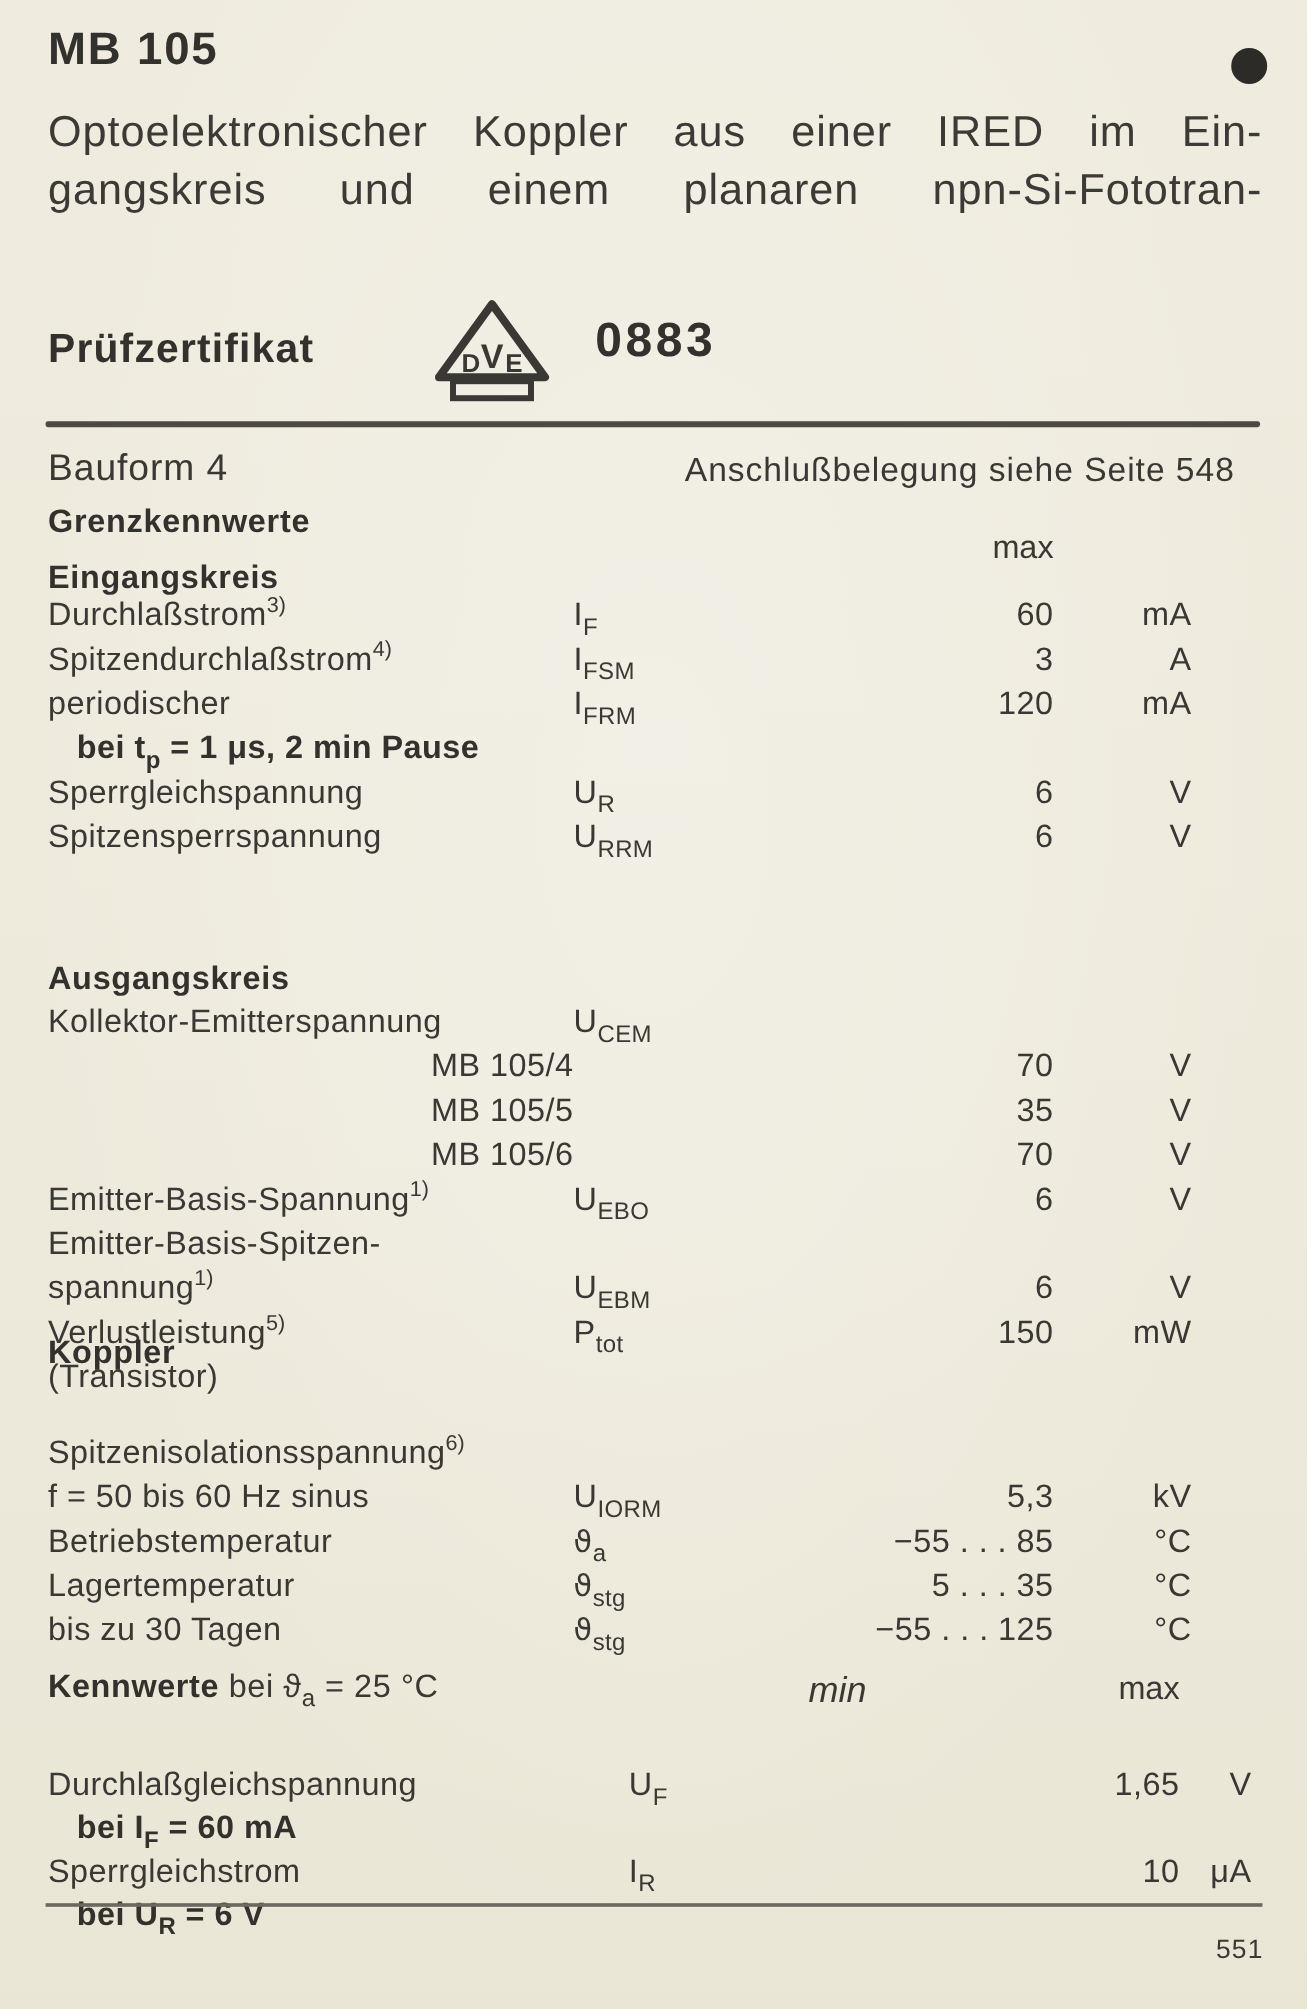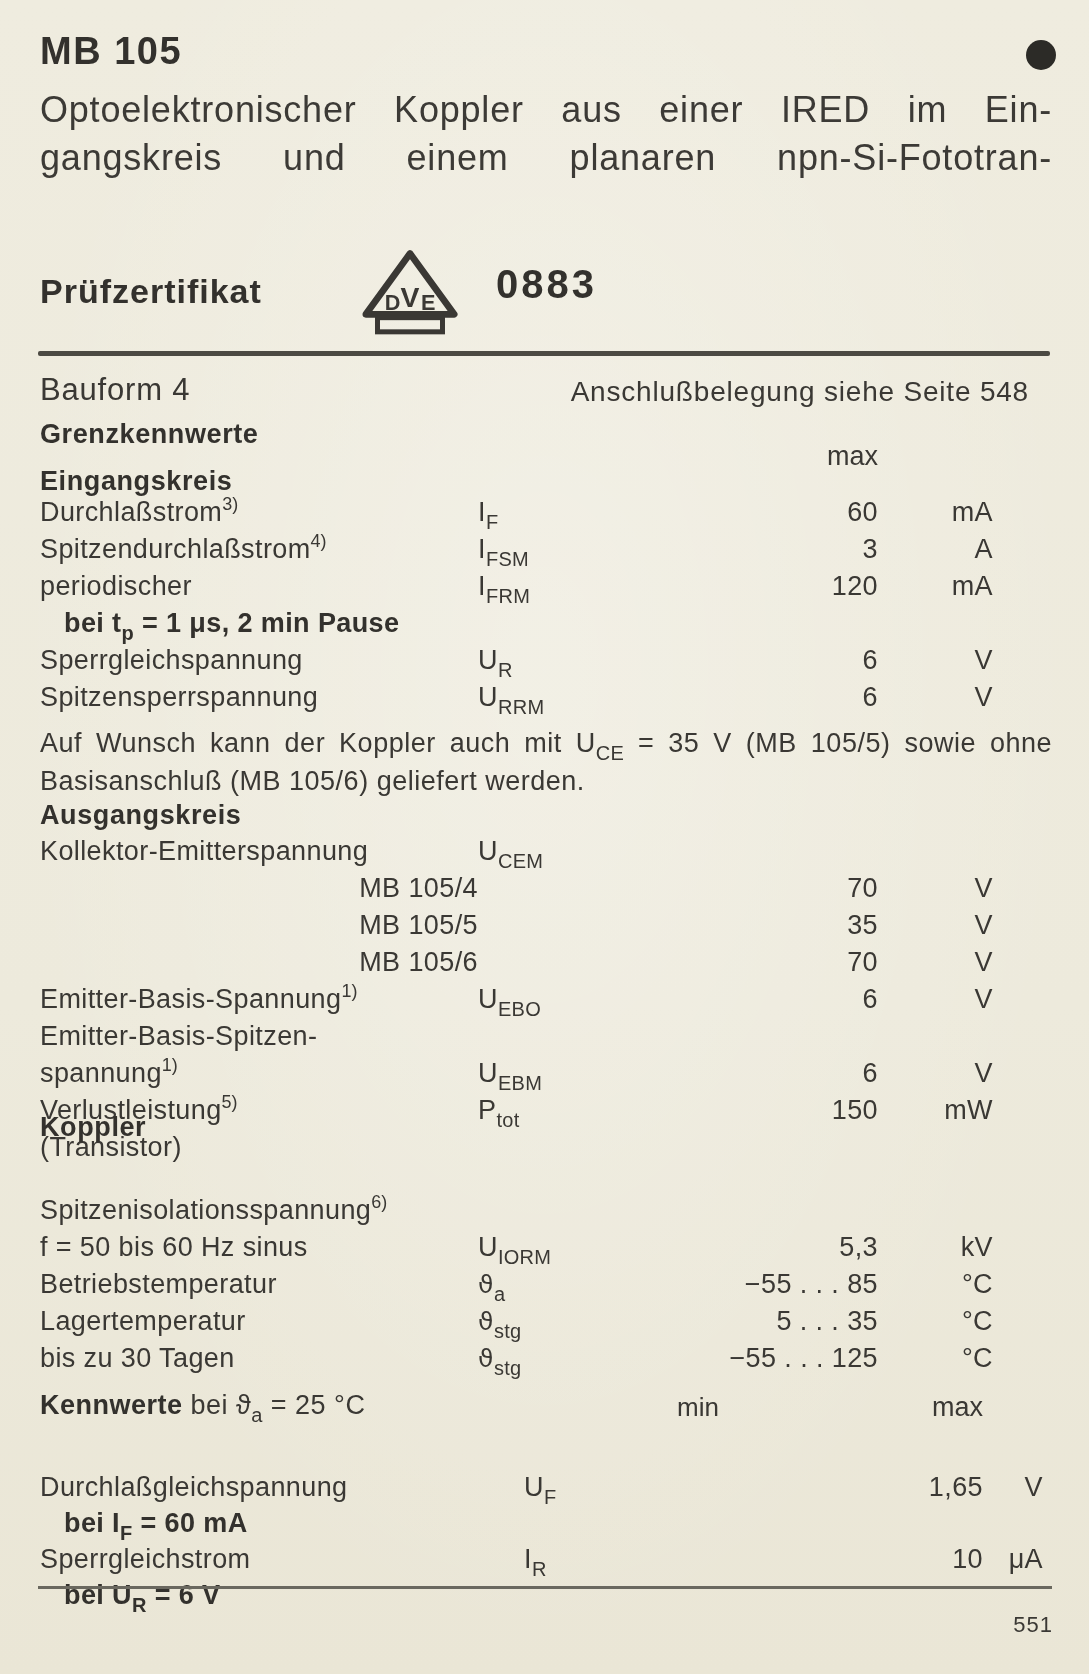--- a/index.html
+++ b/index.html
@@ -8,21 +8,21 @@
     width:1089px;height:1674px;
     background:
       radial-gradient(ellipse at 50% 40%, rgba(255,255,255,0.25), rgba(0,0,0,0) 70%),
       linear-gradient(180deg,#efecdf 0%, #edeadc 60%, #eae6d6 100%);
     font-family:"Liberation Sans","DejaVu Sans",sans-serif;
     color:#3a3834;
     overflow:hidden;
   }
   .abs{position:absolute;}
   
-  .title{left:40px;top:30px;font-size:38px;font-weight:700;letter-spacing:1.5px;color:#33312d;}
+  .title{left:40px;top:20px;font-size:38px;font-weight:700;letter-spacing:1.5px;color:#33312d;}
   .corner-dot{left:1026px;top:40px;width:30px;height:30px;border-radius:50%;background:#2c2b27;}
   .desc{left:40px;top:86px;width:1012px;font-size:36px;line-height:47.5px;letter-spacing:0.8px;color:#3c3a36;}
   .desc .jline{text-align:justify;text-align-last:justify;}
   .cert-label{left:40px;top:272px;font-size:34px;font-weight:700;letter-spacing:1px;color:#33312d;}
   .vde{left:360px;top:246px;}
   .cert-number{left:496px;top:262px;font-size:40px;font-weight:700;letter-spacing:3px;color:#33312d;}
   
   .rule1{left:38px;top:351px;width:1012px;height:5px;background:#4c4a43;border-radius:2px;}
   .rule2{left:38px;top:1586px;width:1014px;height:3px;background:#6a685f;}
   
@@ -53,21 +53,21 @@
   .tbl-kenn .cs{padding-left:46px;}
   .sub{font-size:20px;line-height:0;vertical-align:-8px;letter-spacing:0.3px;}
   .fn{font-size:18px;line-height:0;vertical-align:11px;letter-spacing:0;}
   .theta{font-family:"DejaVu Sans",sans-serif;font-size:25px;}
   
   .note{left:40px;top:725px;width:1012px;font-size:27px;line-height:37.5px;letter-spacing:0.5px;}
   .note .l1{text-align:justify;text-align-last:justify;}
   
   .kenn-h{left:40px;top:1390px;font-size:27px;letter-spacing:0.5px;white-space:nowrap;}
   .kenn-h b{font-weight:700;color:#33312d;}
-  .kmin{left:618px;top:1392px;width:160px;text-align:center;font-size:26px;}
+  .kmin{left:618px;top:1392px;width:160px;text-align:center;font-size:30px;font-style:italic;}
   .kmax{left:778px;top:1392px;width:205px;text-align:right;font-size:27px;}
   
   .pagenum{right:36px;top:1612px;font-size:22px;letter-spacing:1px;}
   .vde svg{display:block;}
 </style>
 </head>
 <body>
 
 <div class="page">
 
@@ -132,24 +132,20 @@
       <span class="cu">V</span>
     </div>
     <div class="row">
       <span class="cl"><span>Spitzensperrspannung</span><span class="fn"></span></span>
       <span class="cs"><span>U</span><span class="sub">RRM</span></span>
       <span class="cv">6</span>
       <span class="cu">V</span>
     </div>
   </div>
 
-  <div class="abs note">
-    <div class="l1"><span>Auf Wunsch kann der Koppler auch mit U</span><span class="sub">CE</span><span> = 35 V (MB 105/5) sowie ohne</span></div>
-    <div>Basisanschluß (MB 105/6) geliefert werden.</div>
-  </div>
 
   <div class="abs h-bold ausgang-h">Ausgangskreis</div>
   <div class="abs tbl tbl-main t-ausgang">
     <div class="row">
       <span class="cl"><span>Kollektor-Emitterspannung</span><span class="fn"></span></span>
       <span class="cs"><span>U</span><span class="sub">CEM</span></span>
       <span class="cv"></span>
       <span class="cu"></span>
     </div>
     <div class="row ind">

